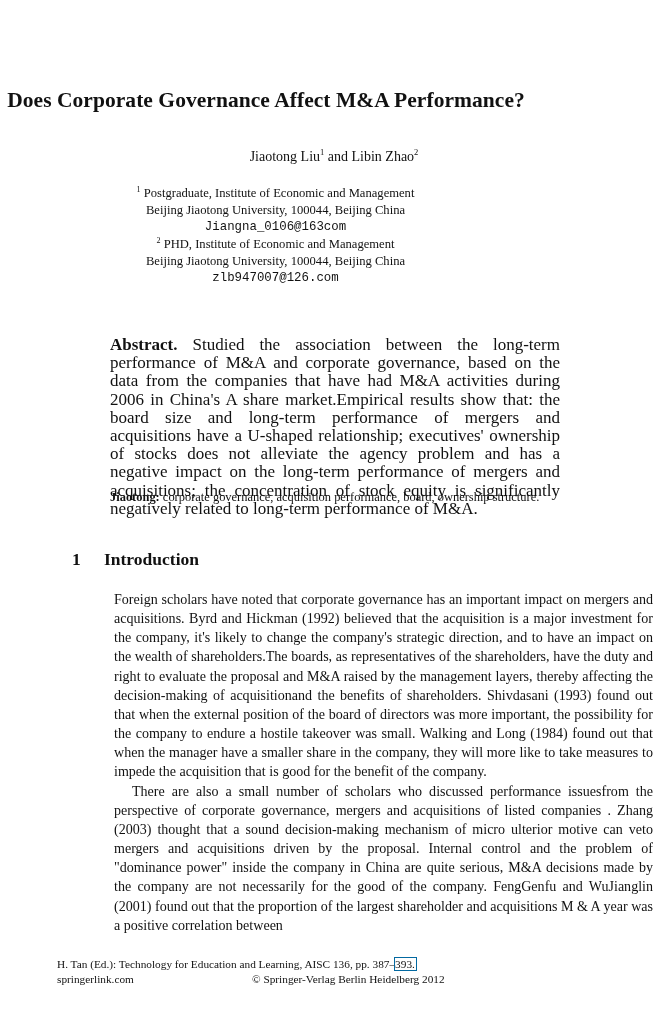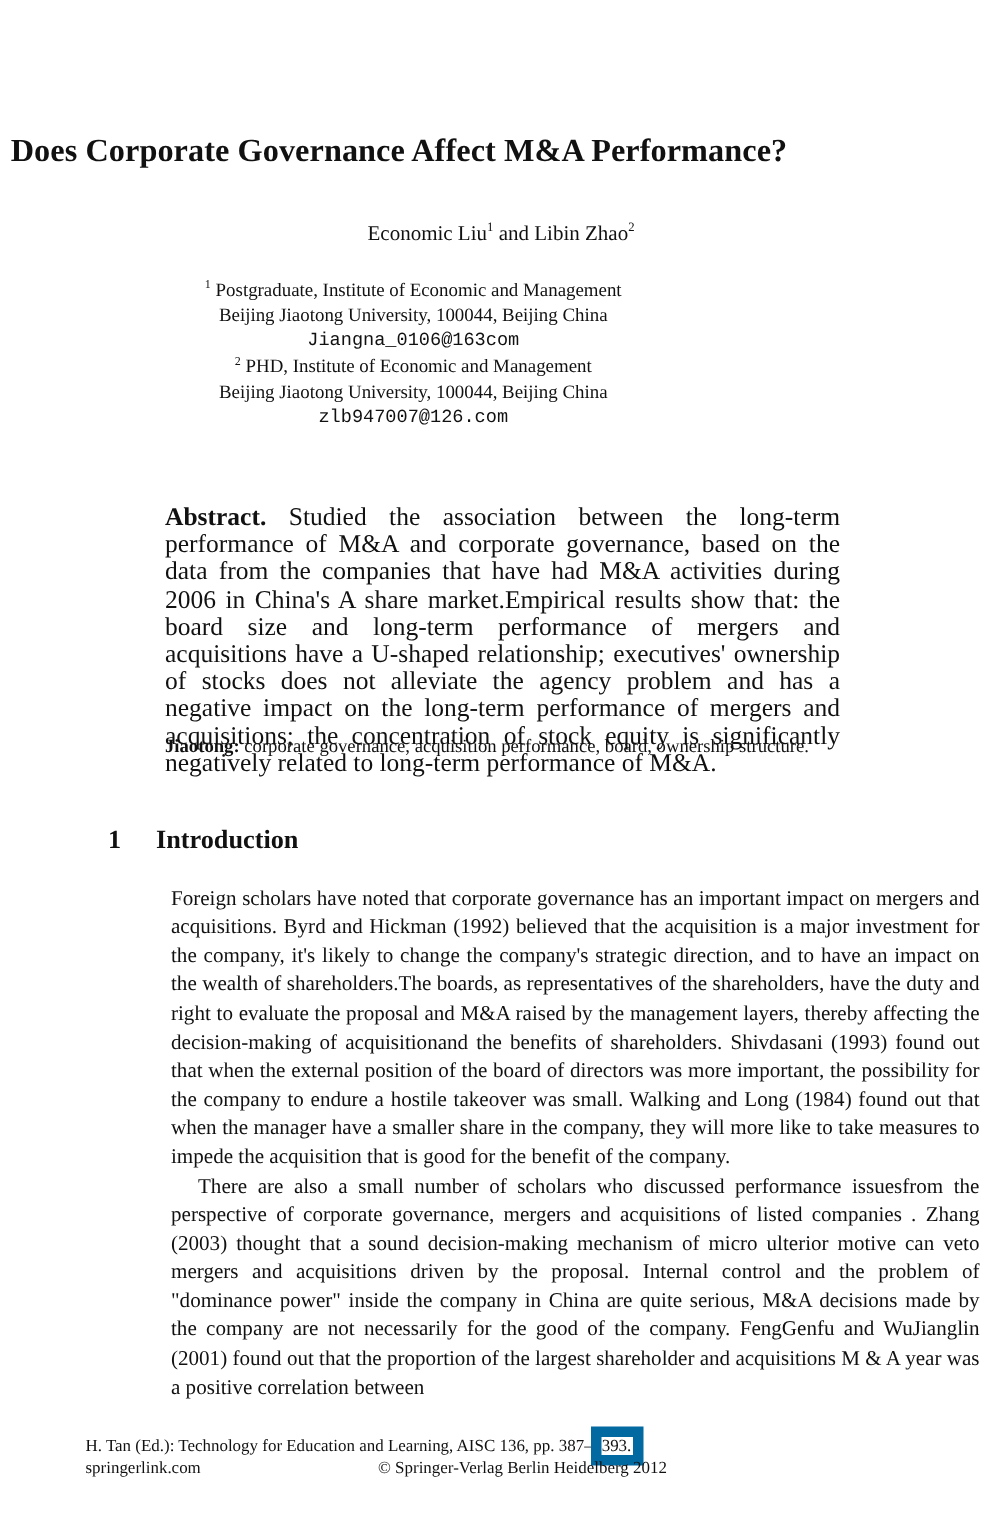--- a/index.html
+++ b/index.html
@@ -35,29 +35,29 @@
   .body {
     left: 66px; width: 539px; top: 590px; font-size: 14.05px; line-height: 19.15px;
     text-align: justify;
     margin-left: 48px;
   }
   .body p { margin: 0; }
   .body p.indent { text-indent: 18px; }
   .footer { left: 57px; top: 957px; font-size: 11.3px; line-height: 15px; }
   .footer .row2 { display: flex; }
   .footer .row2 .left { width: 195px; }
-  .link-box { border: 7px solid #0369a1; padding: 0 1px 0 0; margin-left: -1px; text-align: right; }
+  .link-box { border: 1px solid #0369a1; padding: 0 1px 0 0; margin-left: -1px; text-align: right; }
 </style>
 </head>
 <body>
 
 <div class="abs title">Does Corporate Governance Affect M&amp;A Performance?</div>
 
 <div class="abs authors">
-  <span>Economic Liu</span><sup>1</sup><span> and </span><span>Libin Zhao</span><sup>2</sup>
+  <span>Jiaotong Liu</span><sup>1</sup><span> and </span><span>Libin Zhao</span><sup>2</sup>
 </div>
 
 <div class="abs aff" style="top:185px;">
   <div><sup>1</sup>&nbsp;<span>Postgraduate, Institute of Economic and Management</span></div>
   <div>Beijing Jiaotong University, 100044, Beijing China</div>
   <div class="mono">Jiangna_0106@163com</div>
 </div>
 
 <div class="abs aff" style="top:236px;">
   <div><sup>2</sup>&nbsp;<span>PHD, Institute of Economic and Management</span></div>

